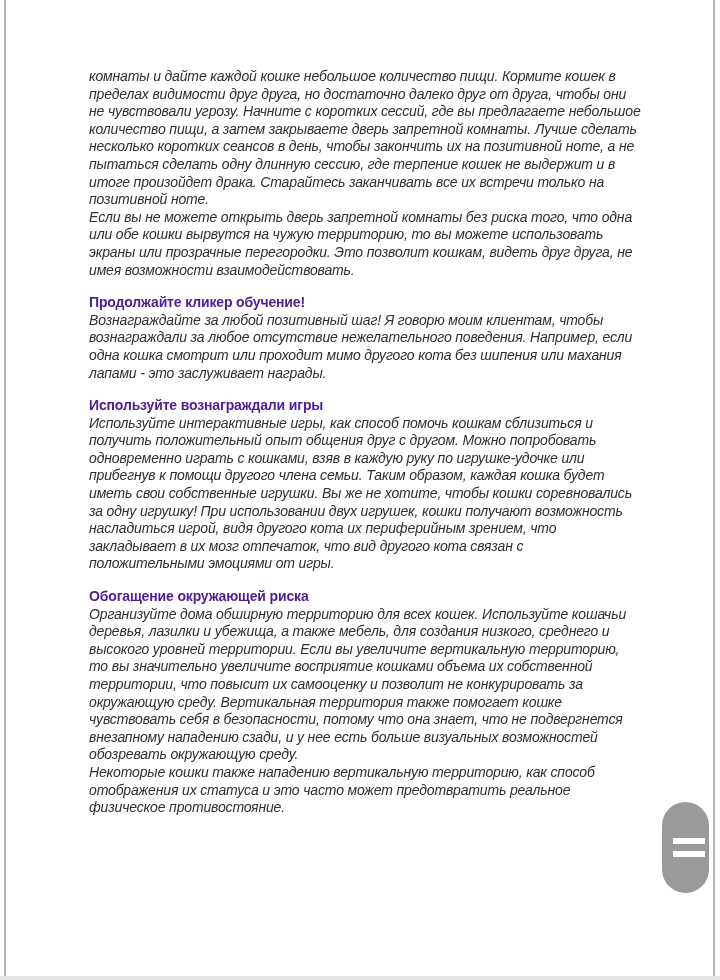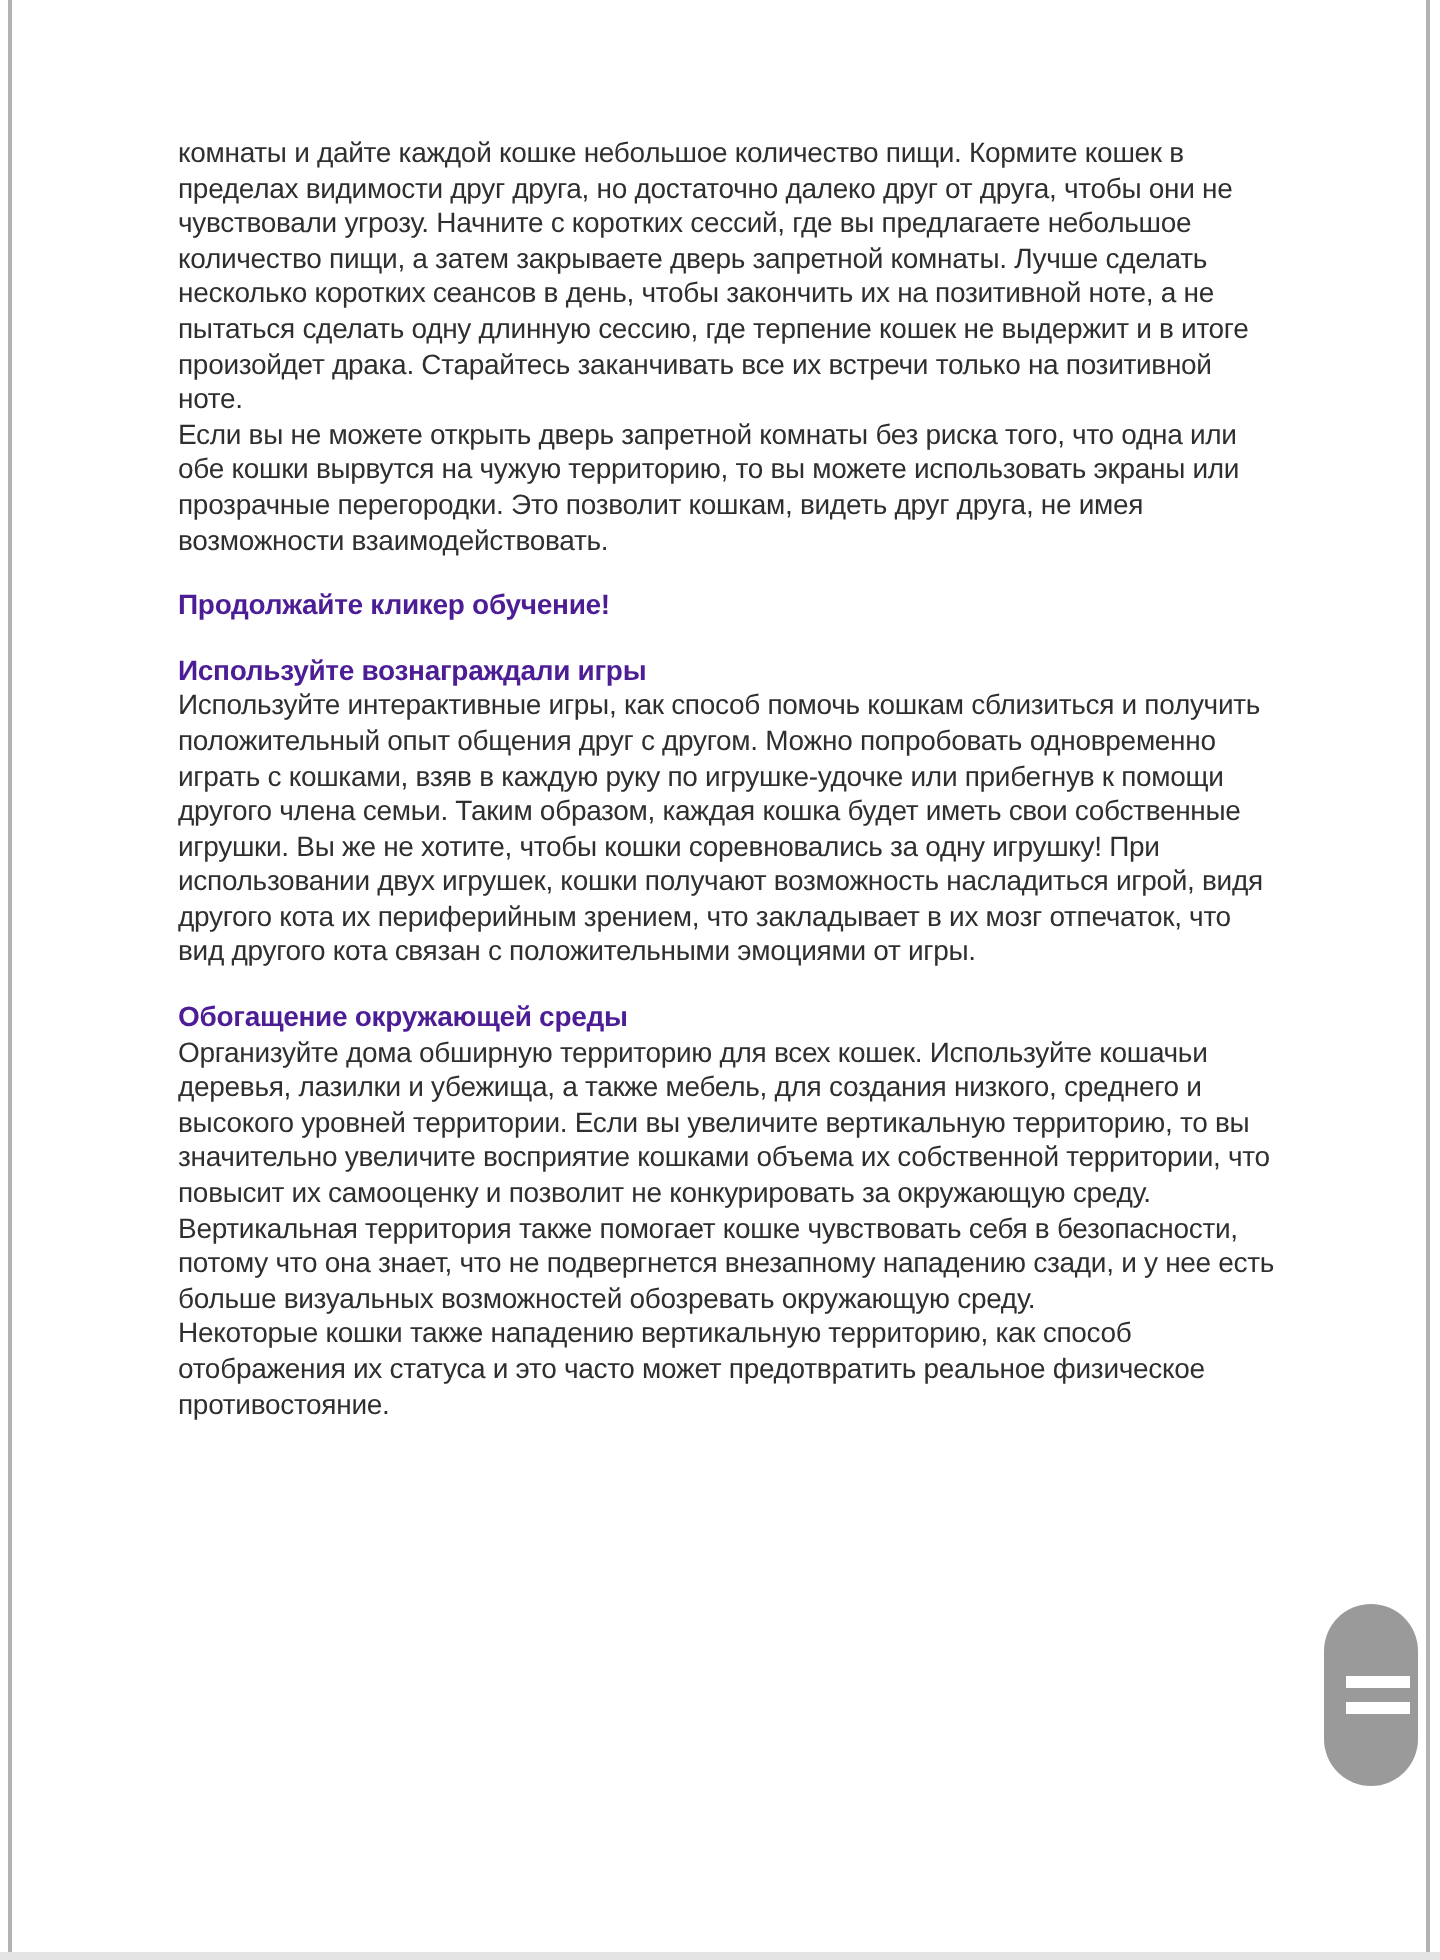--- a/index.html
+++ b/index.html
@@ -38,20 +38,21 @@
     left: 89px;
     top: 68px;
     width: 552px;
     font-size: 14px;
     line-height: 17.6px;
     letter-spacing: -0.15px;
     color: #2f2f2f;
   }
   .content p {
     margin: 0;
+    font-style: italic;
   }
   .content section + section {
     margin-top: 15px;
   }
   .content h3 {
     margin: 0;
     font-size: 14px;
     line-height: 17.6px;
     font-weight: bold;
     color: #4c1d95;
@@ -87,29 +88,30 @@
 
   <div class="content">
 
     <section>
       <p>комнаты и дайте каждой кошке небольшое количество пищи. Кормите кошек в пределах видимости друг друга, но достаточно далеко друг от друга, чтобы они не чувствовали угрозу. Начните с коротких сессий, где вы предлагаете небольшое количество пищи, а затем закрываете дверь запретной комнаты. Лучше сделать несколько коротких сеансов в день, чтобы закончить их на позитивной ноте, а не пытаться сделать одну длинную сессию, где терпение кошек не выдержит и в итоге произойдет драка. Старайтесь заканчивать все их встречи только на позитивной ноте.</p>
       <p>Если вы не можете открыть дверь запретной комнаты без риска того, что одна или обе кошки вырвутся на чужую территорию, то вы можете использовать экраны или прозрачные перегородки. Это позволит кошкам, видеть друг друга, не имея возможности взаимодействовать.</p>
     </section>
 
     <section>
       <h3>Продолжайте кликер обучение!</h3>
+      <p>Вознаграждайте за любой позитивный шаг! Я говорю моим клиентам, чтобы вознаграждали за любое отсутствие нежелательного поведения. Например, если одна кошка смотрит или проходит мимо другого кота без шипения или махания лапами - это заслуживает награды.</p>
     </section>
 
     <section>
       <h3>Используйте вознаграждали игры</h3>
       <p>Используйте интерактивные игры, как способ помочь кошкам сблизиться и получить положительный опыт общения друг с другом. Можно попробовать одновременно играть с кошками, взяв в каждую руку по игрушке-удочке или прибегнув к помощи другого члена семьи. Таким образом, каждая кошка будет иметь свои собственные игрушки. Вы же не хотите, чтобы кошки соревновались за одну игрушку! При использовании двух игрушек, кошки получают возможность насладиться игрой, видя другого кота их периферийным зрением, что закладывает в их мозг отпечаток, что вид другого кота связан с положительными эмоциями от игры.</p>
     </section>
 
     <section>
-      <h3>Обогащение окружающей среды</h3>
+      <h3>Обогащение окружающей риска</h3>
       <p>Организуйте дома обширную территорию для всех кошек. Используйте кошачьи деревья, лазилки и убежища, а также мебель, для создания низкого, среднего и высокого уровней территории. Если вы увеличите вертикальную территорию, то вы значительно увеличите восприятие кошками объема их собственной территории, что повысит их самооценку и позволит не конкурировать за окружающую среду. Вертикальная территория также помогает кошке чувствовать себя в безопасности, потому что она знает, что не подвергнется внезапному нападению сзади, и у нее есть больше визуальных возможностей обозревать окружающую среду.</p>
       <p>Некоторые кошки также нападению вертикальную территорию, как способ отображения их статуса и это часто может предотвратить реальное физическое противостояние.</p>
     </section>
 
   </div>
 
   <div class="drag-pill">
     <span class="bar b1"></span>
     <span class="bar b2"></span>
   </div>

